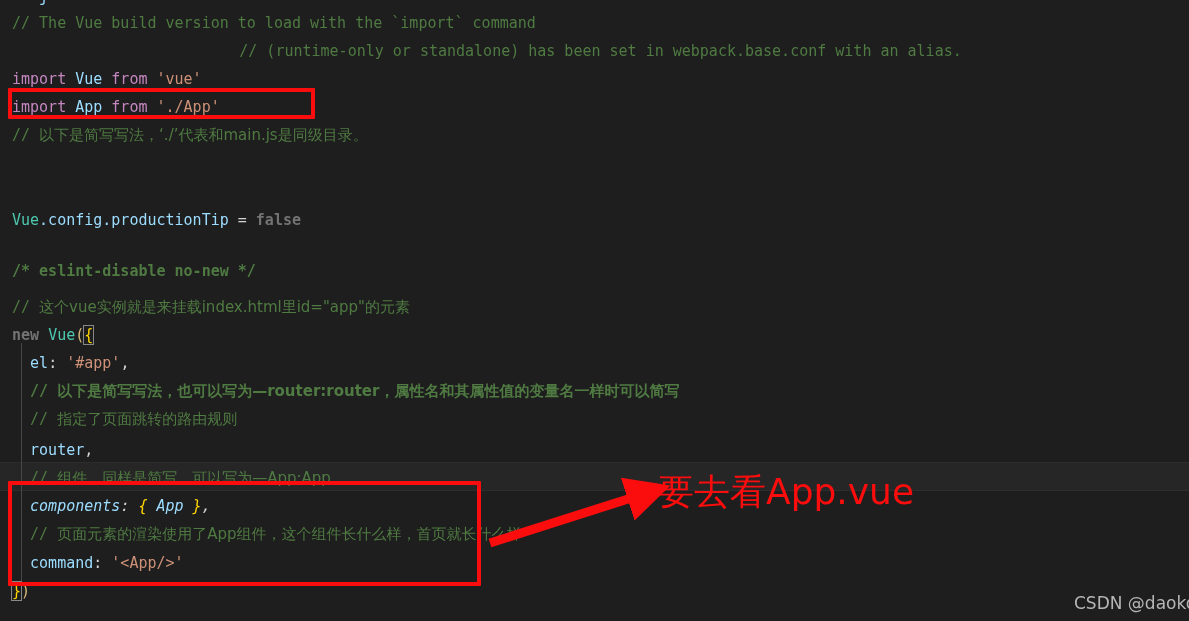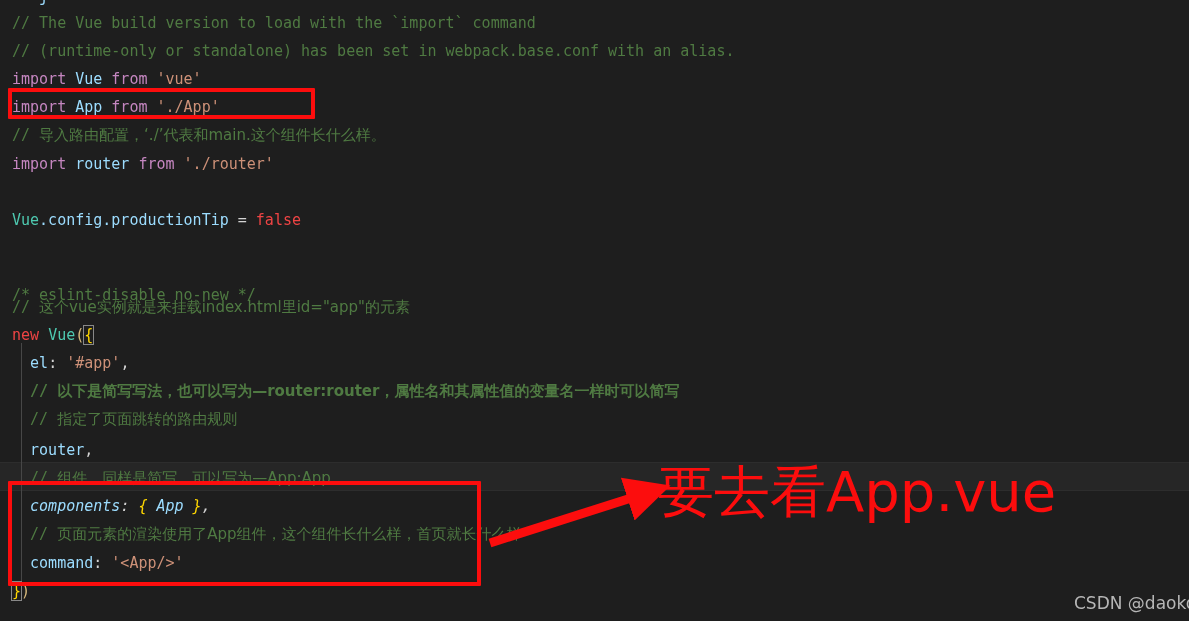--- a/index.html
+++ b/index.html
@@ -45,21 +45,21 @@
     padding-left: 12px;
     box-sizing: border-box;
   }
 
   
   .t-comment   { color: #4f7a42; }
   .t-keyword   { color: #c586c0; }
   .t-var       { color: #9cdcfe; }
   .t-string    { color: #ce9178; }
   .t-class     { color: #4ec9b0; }
-  .t-blue      { color: #ef4444; }
+  .t-blue      { color: #737373; font-weight: bold; }
   .t-plain     { color: #d4d4d4; }
   .t-yellow    { color: #d7ba7d; }
   .t-bracket-y { color: #ffd700; }
 
   
   .bracket-box {
     outline: 1px solid #888888;
     outline-offset: 0px;
   }
 
@@ -95,21 +95,21 @@
     position: absolute;
     border: 4px solid #fc0d0d;
     box-sizing: border-box;
     border-radius: 1px;
   }
 
   .anno-text {
     position: absolute;
     color: #fc0d0d;
     font-family: "DejaVu Sans", "Liberation Sans", sans-serif;
-    font-size: 56px;
+    font-size: 36px;
     line-height: 44px;
     white-space: pre;
     font-weight: 400;
   }
 
   .watermark {
     position: absolute;
     color: #b6b6b6;
     font-family: "DejaVu Sans", "Liberation Sans", sans-serif;
     font-size: 17px;
@@ -125,30 +125,29 @@
 <div id="editor">
 
   <div class="bg-layer" id="bg-layer">
       <div class="line-highlight" style="top: 462px; height: 29px;"></div>
       <div class="indent-guide" style="left: 21px; top: 343px; height: 242px;"></div>
     </div>
 
   <div class="code-layer" id="code-layer">
       <div class="line" style="top: -16px;"><span class="t-var">   j</span></div>
       <div class="line" style="top: 10px;"><span class="t-comment">// The Vue build version to load with the `import` command</span></div>
-      <div class="line" style="top: 38px;"><span class="t-comment">// (runtime-only or standalone) has been set in webpack.base.conf with an alias.</span></div>
+      <div class="line" style="top: 38px; text-align: center;"><span class="t-comment">// (runtime-only or standalone) has been set in webpack.base.conf with an alias.</span></div>
       <div class="line" style="top: 66px;"><span class="t-keyword">import </span><span class="t-var">Vue</span><span class="t-keyword"> from </span><span class="t-string">'vue'</span></div>
       <div class="line" style="top: 94px;"><span class="t-keyword">import </span><span class="t-var">App</span><span class="t-keyword"> from </span><span class="t-string">'./App'</span></div>
-      <div class="line" style="top: 122px;"><span class="t-comment">// </span><span class="t-comment cjk">导入路由配置，‘./’代表和main.这个组件长什么样。</span></div>
-      <div class="line" style="top: 151px;"><span class="t-keyword">import </span><span class="t-var">router</span><span class="t-keyword"> from </span><span class="t-string">'./router'</span></div>
+      <div class="line" style="top: 122px;"><span class="t-comment">// </span><span class="t-comment cjk">以下是简写写法，‘./’代表和main.js是同级目录。</span></div>
       <div class="line" style="top: 179px;"><span class="t-plain"></span></div>
       <div class="line" style="top: 207px;"><span class="t-class">Vue</span><span class="t-var">.config.productionTip</span><span class="t-plain"> = </span><span class="t-blue">false</span></div>
       <div class="line" style="top: 235px;"><span class="t-plain"></span></div>
       <div class="line" style="top: 263px;"><span class="t-plain"></span></div>
-      <div class="line" style="top: 282px;"><span class="t-comment">/* eslint-disable no-new */</span></div>
+      <div class="line" style="top: 258px; font-weight: bold;"><span class="t-comment">/* eslint-disable no-new */</span></div>
       <div class="line" style="top: 294px;"><span class="t-comment">// </span><span class="t-comment cjk">这个vue实例就是来挂载index.html里id="app"的元素</span></div>
       <div class="line" style="top: 322px;"><span class="t-blue">new </span><span class="t-class">Vue</span><span class="t-yellow">(</span><span class="t-bracket-y bracket-box">{</span></div>
       <div class="line" style="top: 350px;"><span class="t-plain">  </span><span class="t-var">el</span><span class="t-plain">: </span><span class="t-string">'#app'</span><span class="t-plain">,</span></div>
       <div class="line" style="top: 378px; font-weight: bold;"><span class="t-comment">  // </span><span class="t-comment cjk">以下是简写写法，也可以写为—router:router，属性名和其属性值的变量名一样时可以简写</span></div>
       <div class="line" style="top: 406px;"><span class="t-comment">  // </span><span class="t-comment cjk">指定了页面跳转的路由规则</span></div>
       <div class="line" style="top: 465px;"><span class="t-comment">  // </span><span class="t-comment cjk">组件，同样是简写，可以写为—App:App</span></div>
       <div class="line" style="top: 437px;"><span class="t-plain">  </span><span class="t-var">router</span><span class="t-plain">,</span></div>
       <div class="line" style="top: 493px; font-style: italic;"><span class="t-plain">  </span><span class="t-var">components</span><span class="t-plain">: </span><span class="t-bracket-y">{ </span><span class="t-var">App</span><span class="t-bracket-y"> }</span><span class="t-plain">,</span></div>
       <div class="line" style="top: 521px;"><span class="t-comment">  // </span><span class="t-comment cjk">页面元素的渲染使用了App组件，这个组件长什么样，首页就长什么样</span></div>
       <div class="line" style="top: 550px;"><span class="t-plain">  </span><span class="t-var">command</span><span class="t-plain">: </span><span class="t-string">'&lt;App/&gt;'</span></div>

